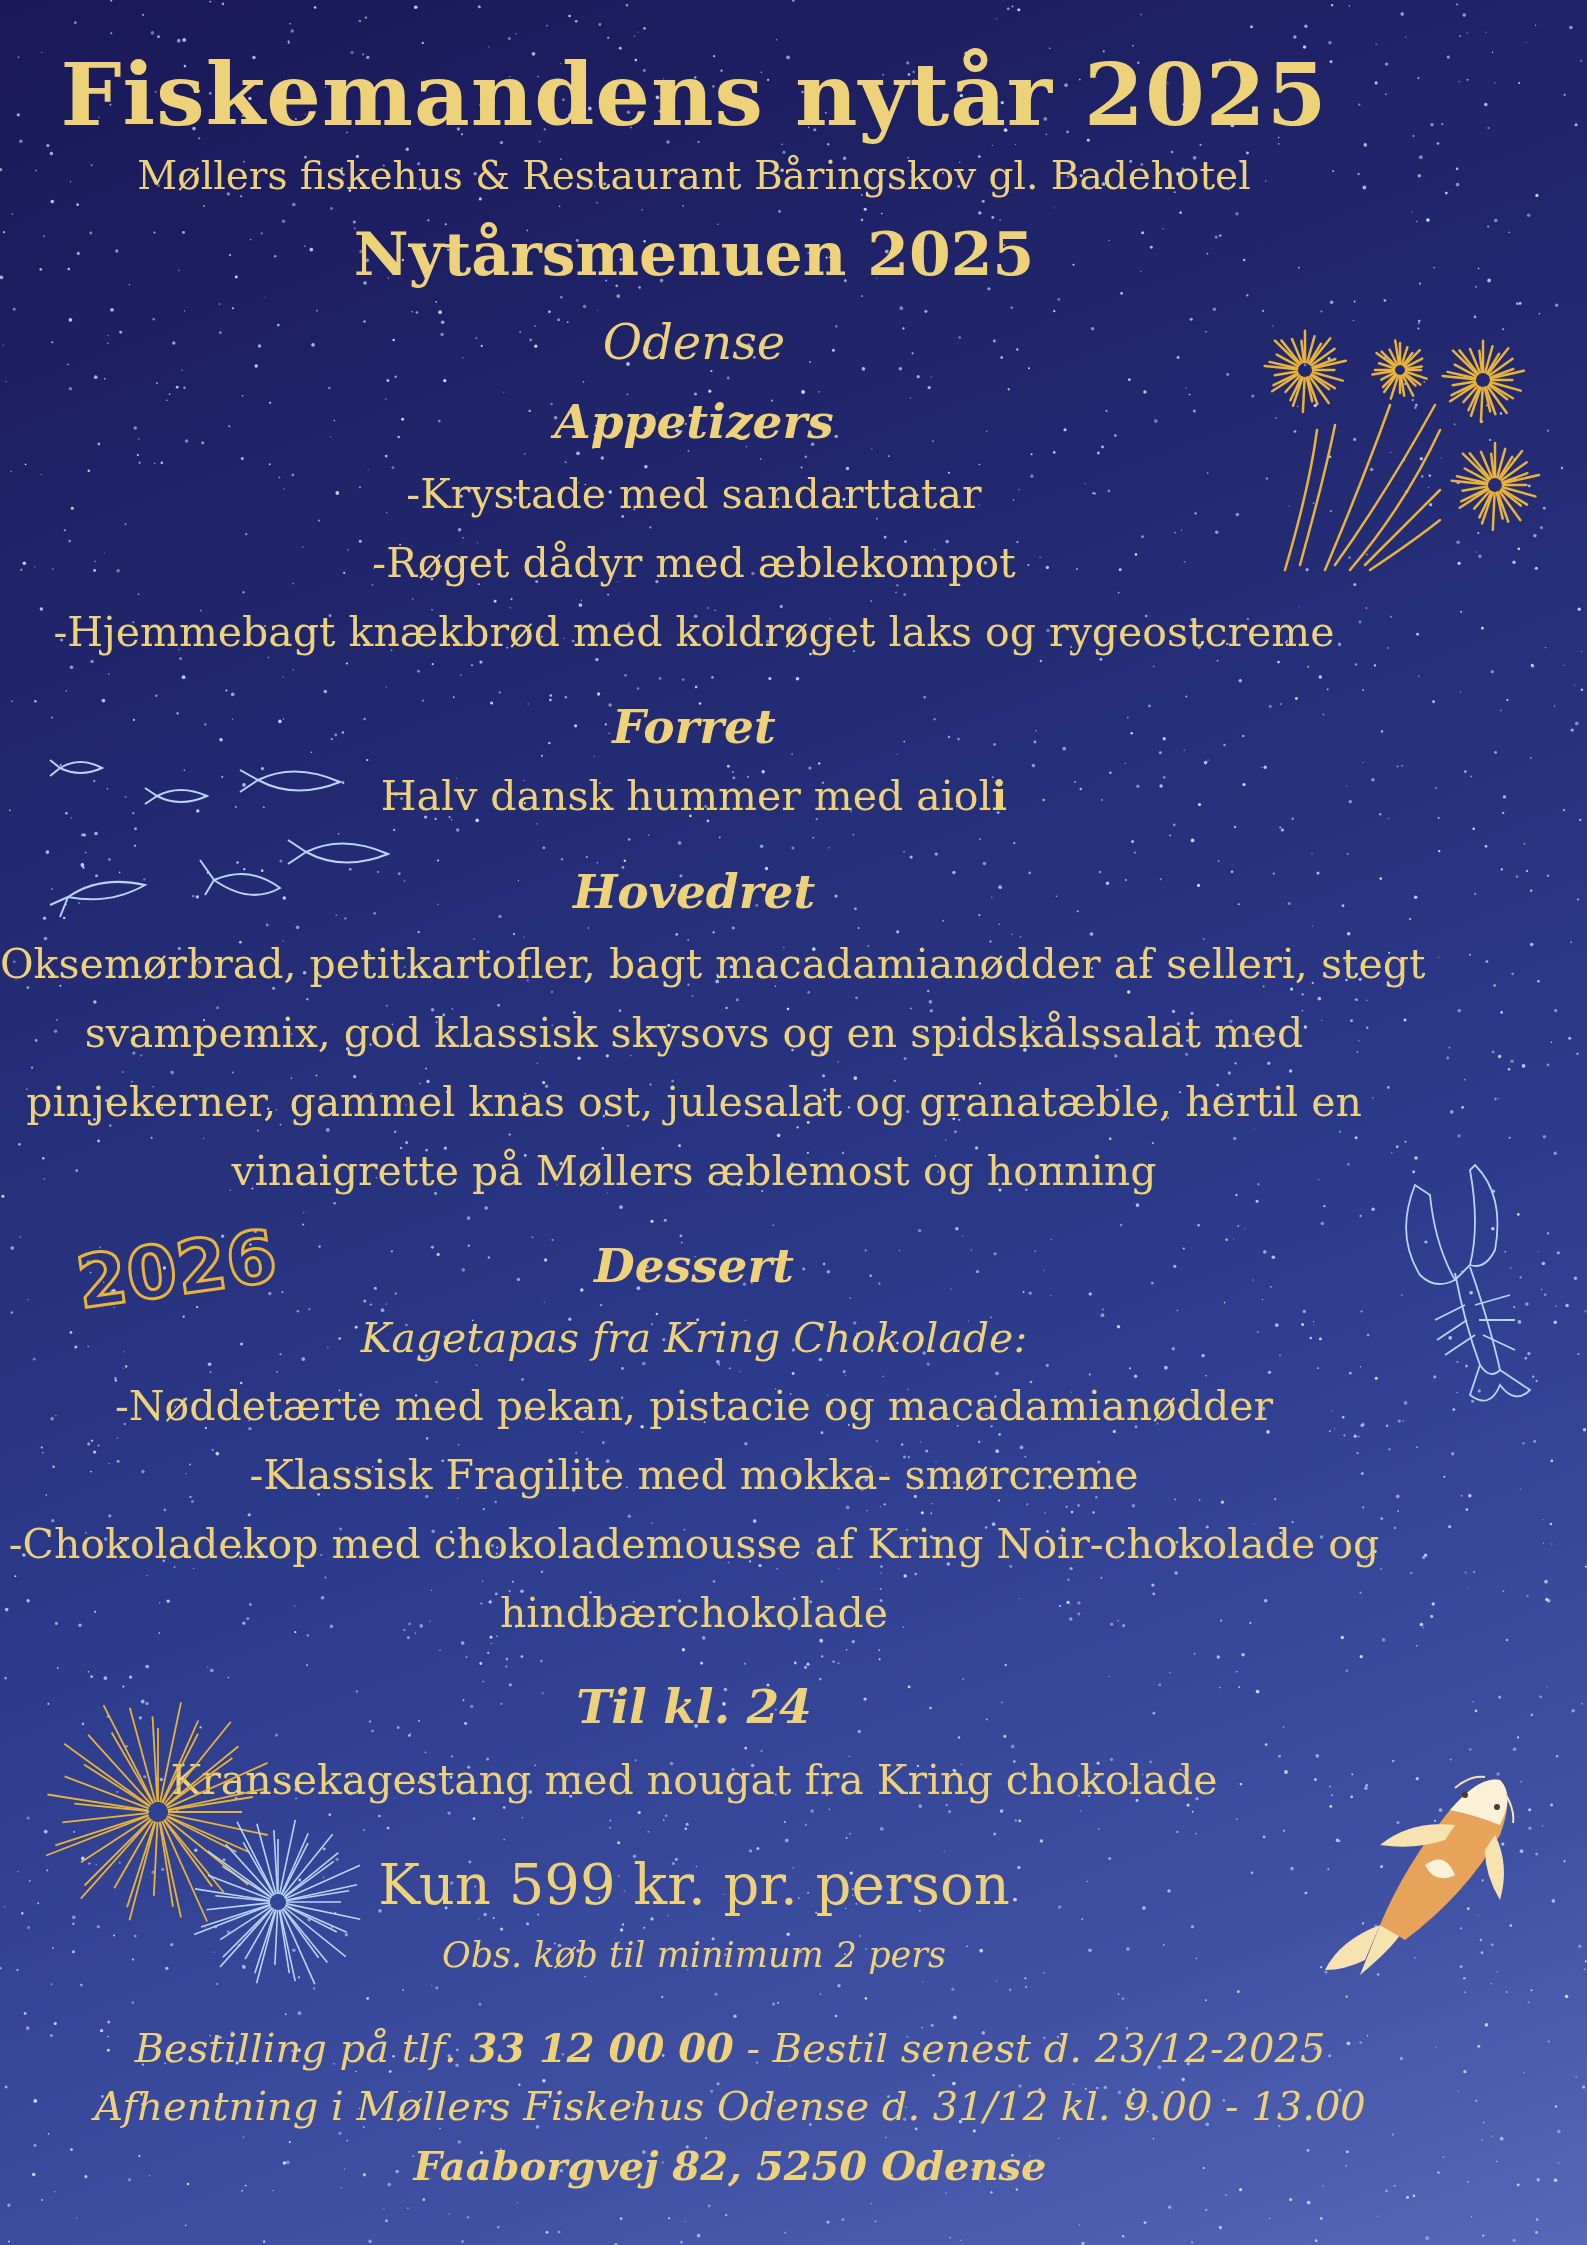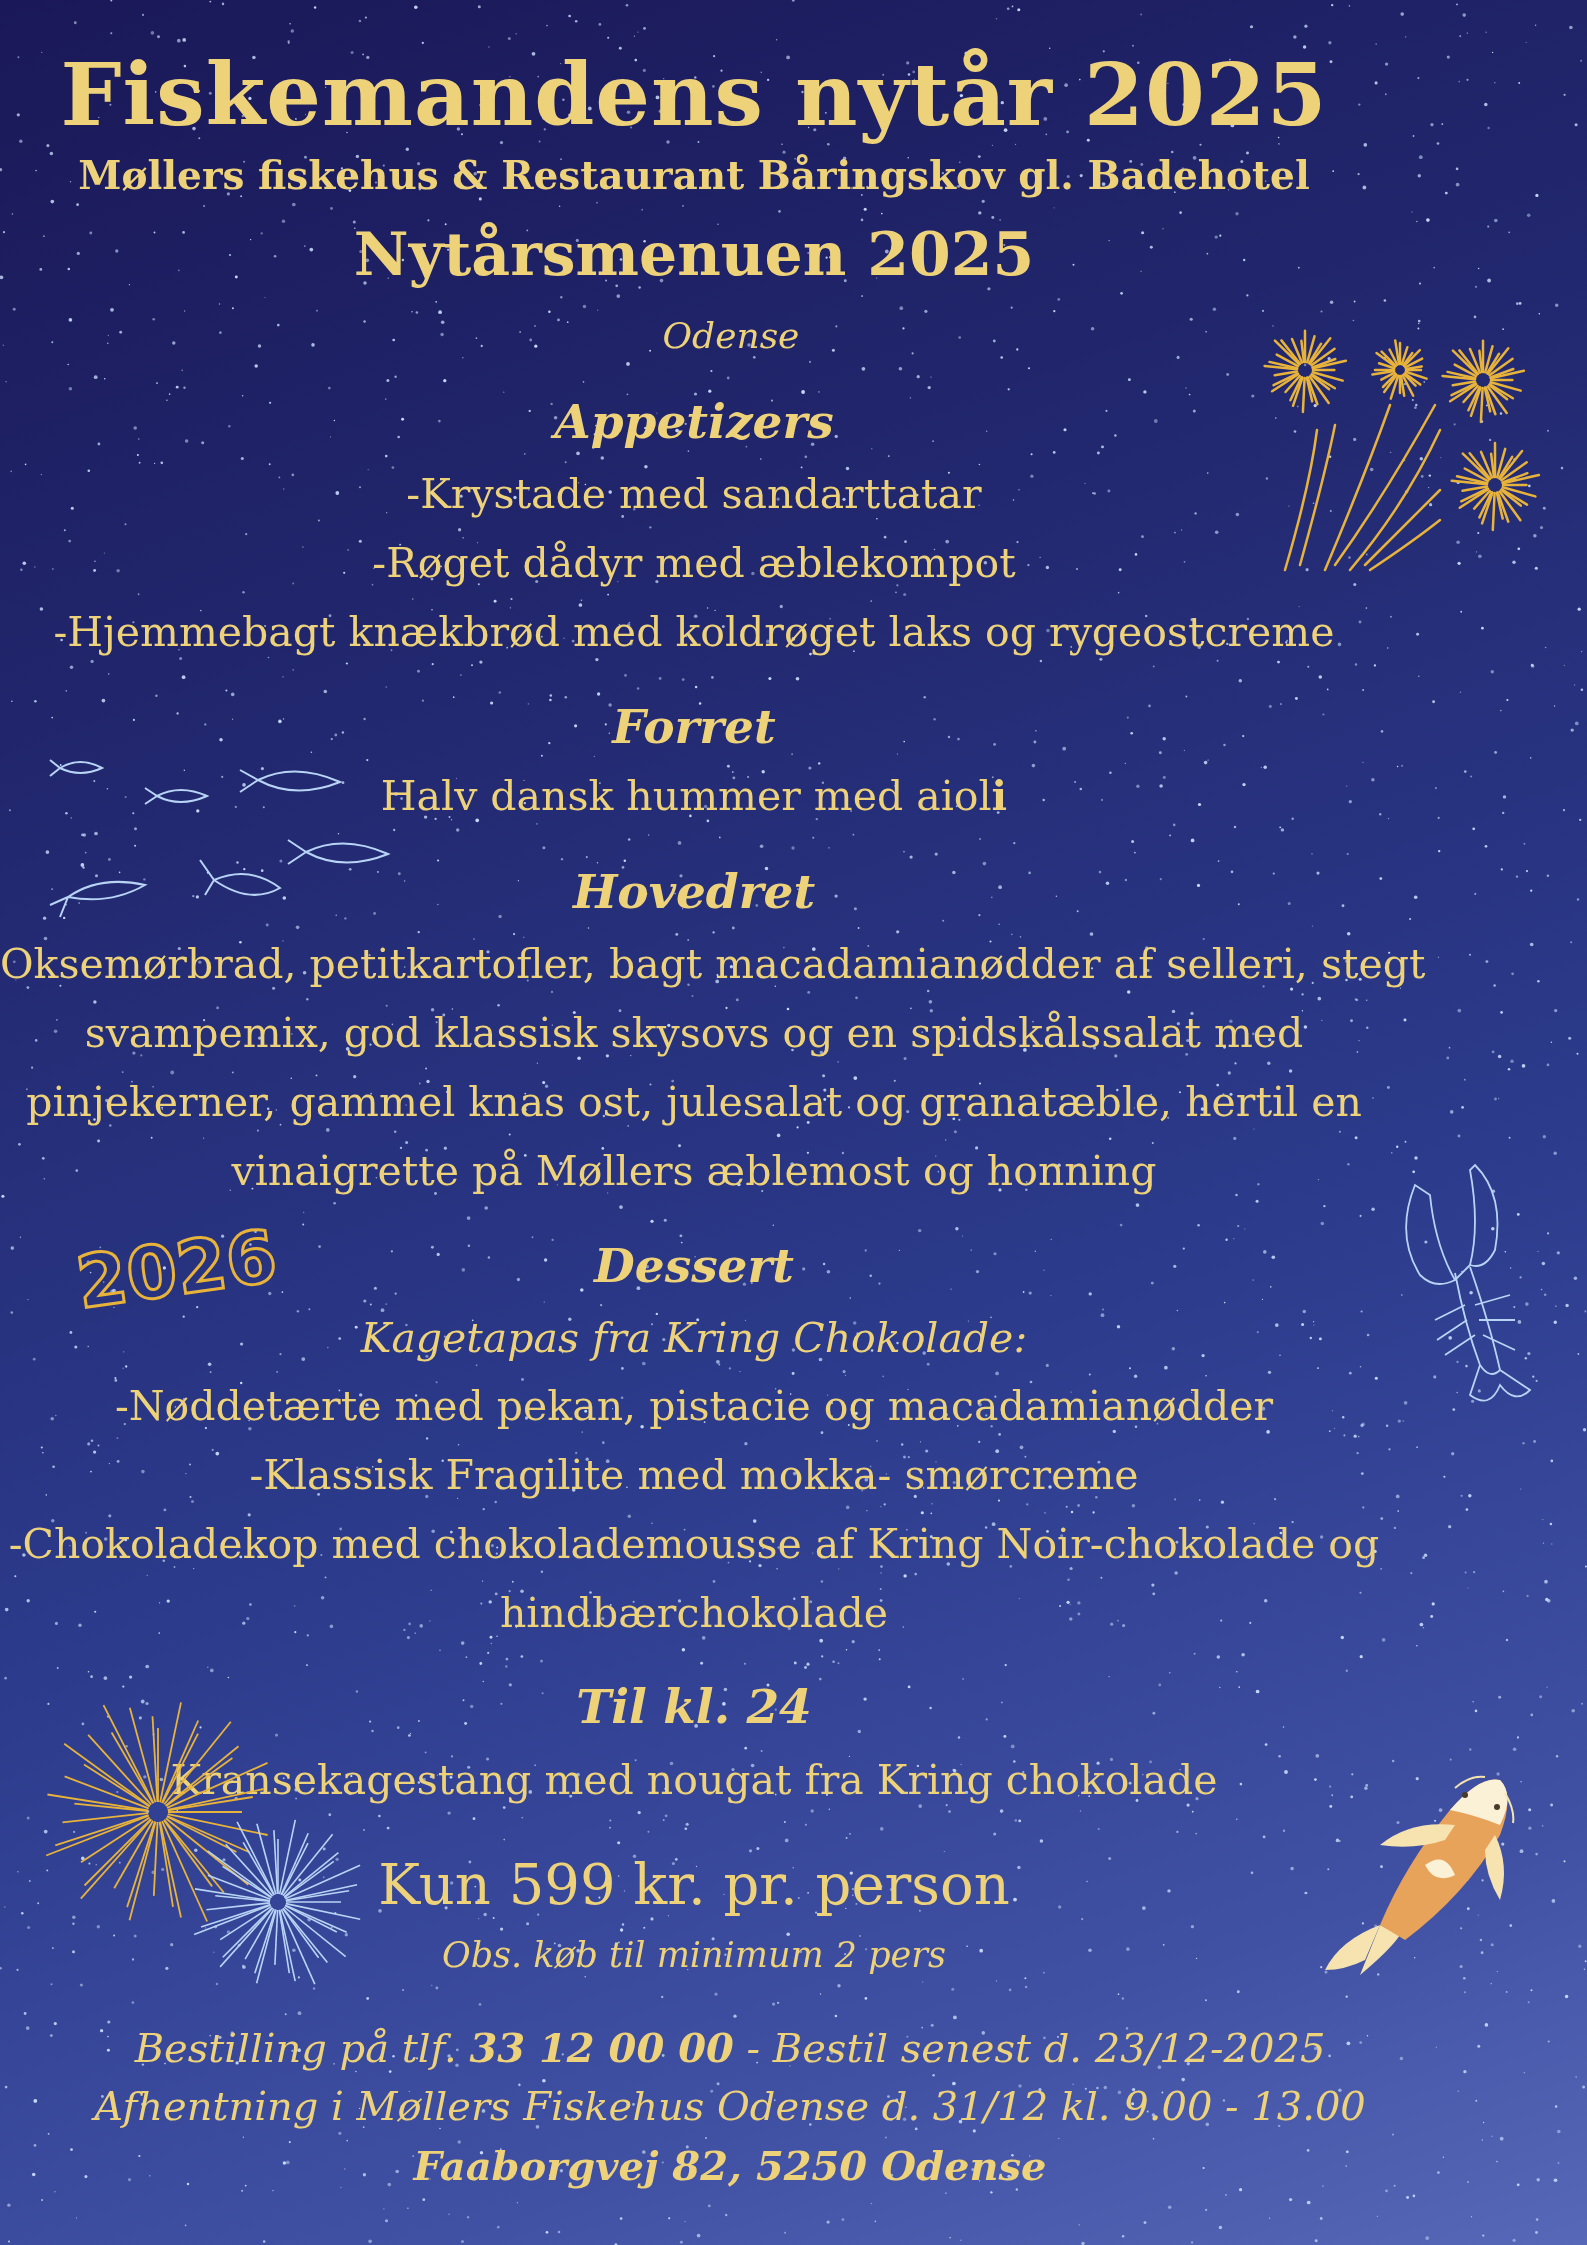--- a/index.html
+++ b/index.html
@@ -8,23 +8,23 @@
     background: linear-gradient(160deg, #1a1858 0%, #22286f 30%, #2c3b8c 60%, #4050a3 85%, #5868b8 100%);
     font-family: "DejaVu Serif", "Liberation Serif", serif;
     color:#EDD27A;
   }
   .stars { position:absolute; inset:0; pointer-events:none; }
   .txt {
     position:absolute; left:0; width:1388px; text-align:center; white-space:nowrap;
     color:#EDD27A; line-height:1;
   }
   .title { top:52px; font-size:86px; font-weight:bold; letter-spacing:1px; }
-  .subtitle { top:156px; font-size:39px;font-weight:bold; }
+  .subtitle { top:156px; font-size:39px; }
   .menu-title { top:224px; font-size:60px; font-weight:bold; }
-  .location { top:318px; font-size:36px; font-style:italic;margin-left:37px; }
+  .location { top:318px; font-size:48px; font-style:italic; }
   .heading { font-size:47px; font-weight:bold; font-style:italic; }
   .item { font-size:41px; }
   .price { font-size:56px; font-weight:normal; }
   .note { font-size:35px; font-style:italic; }
   .footer { font-size:40px; font-style:italic;padding-left:36px; }
   .footer b { font-style:italic; }
   .deco { position:absolute; }
 </style>
 </head>
 <body>

